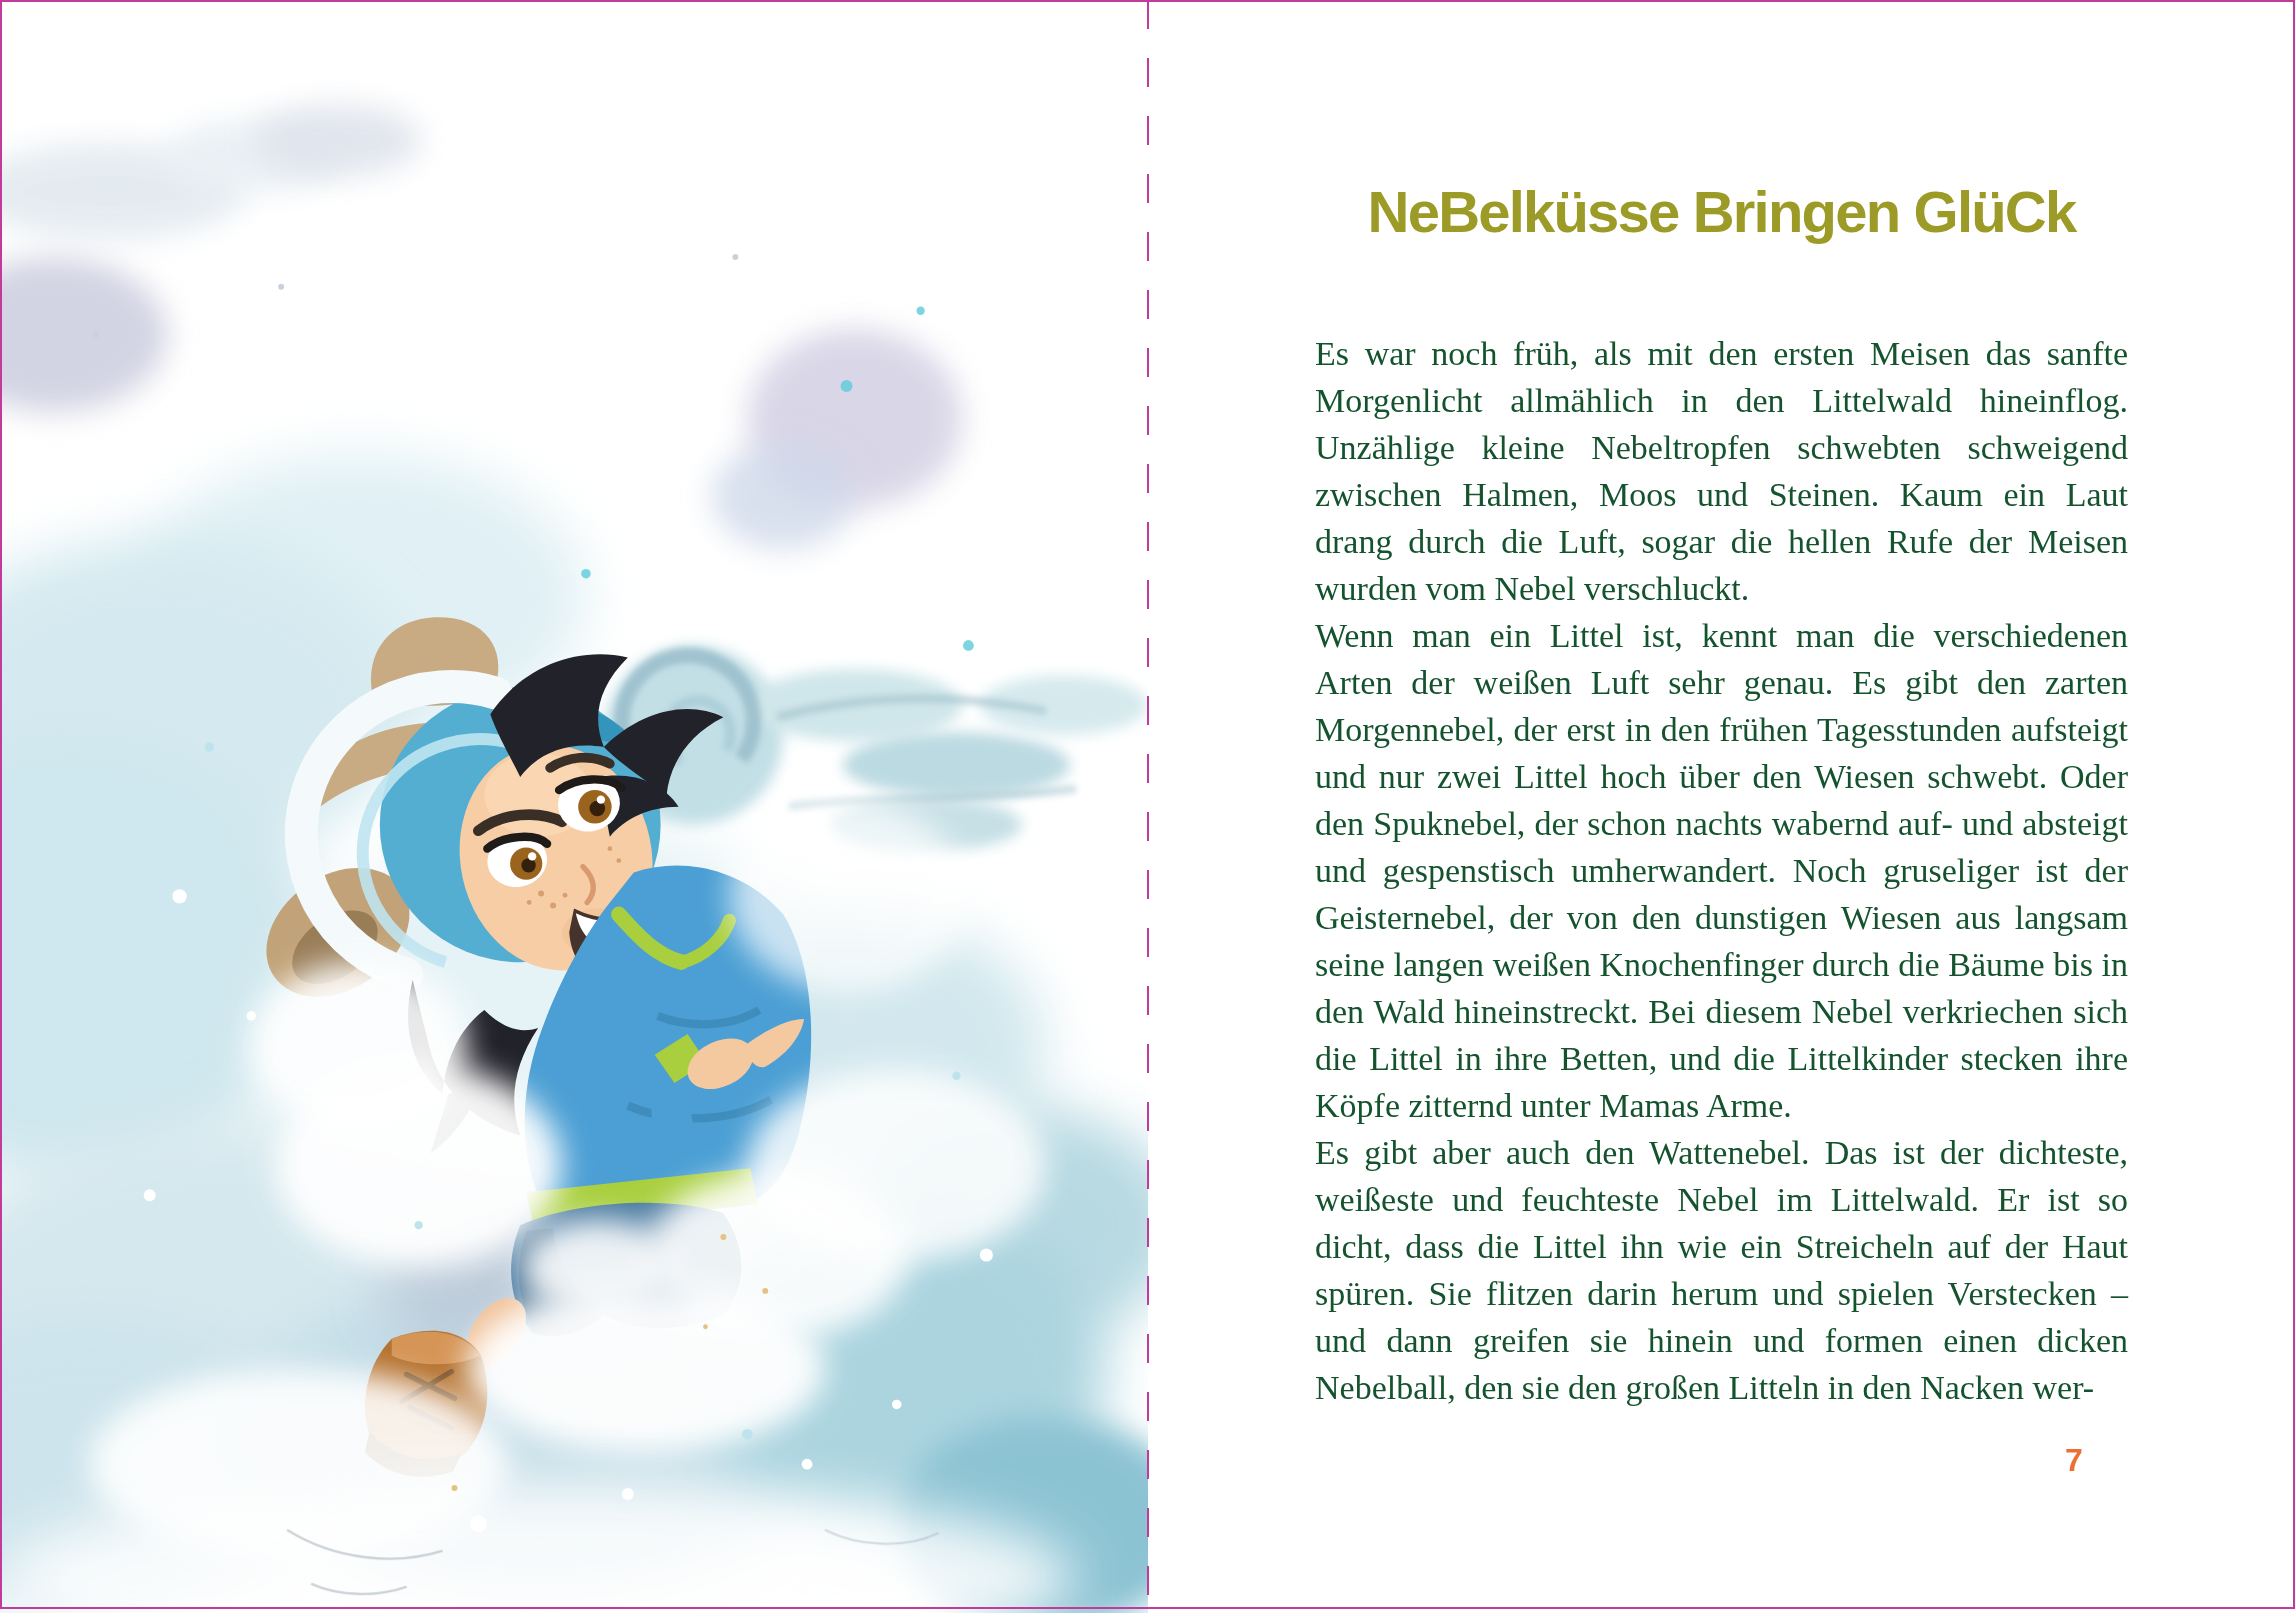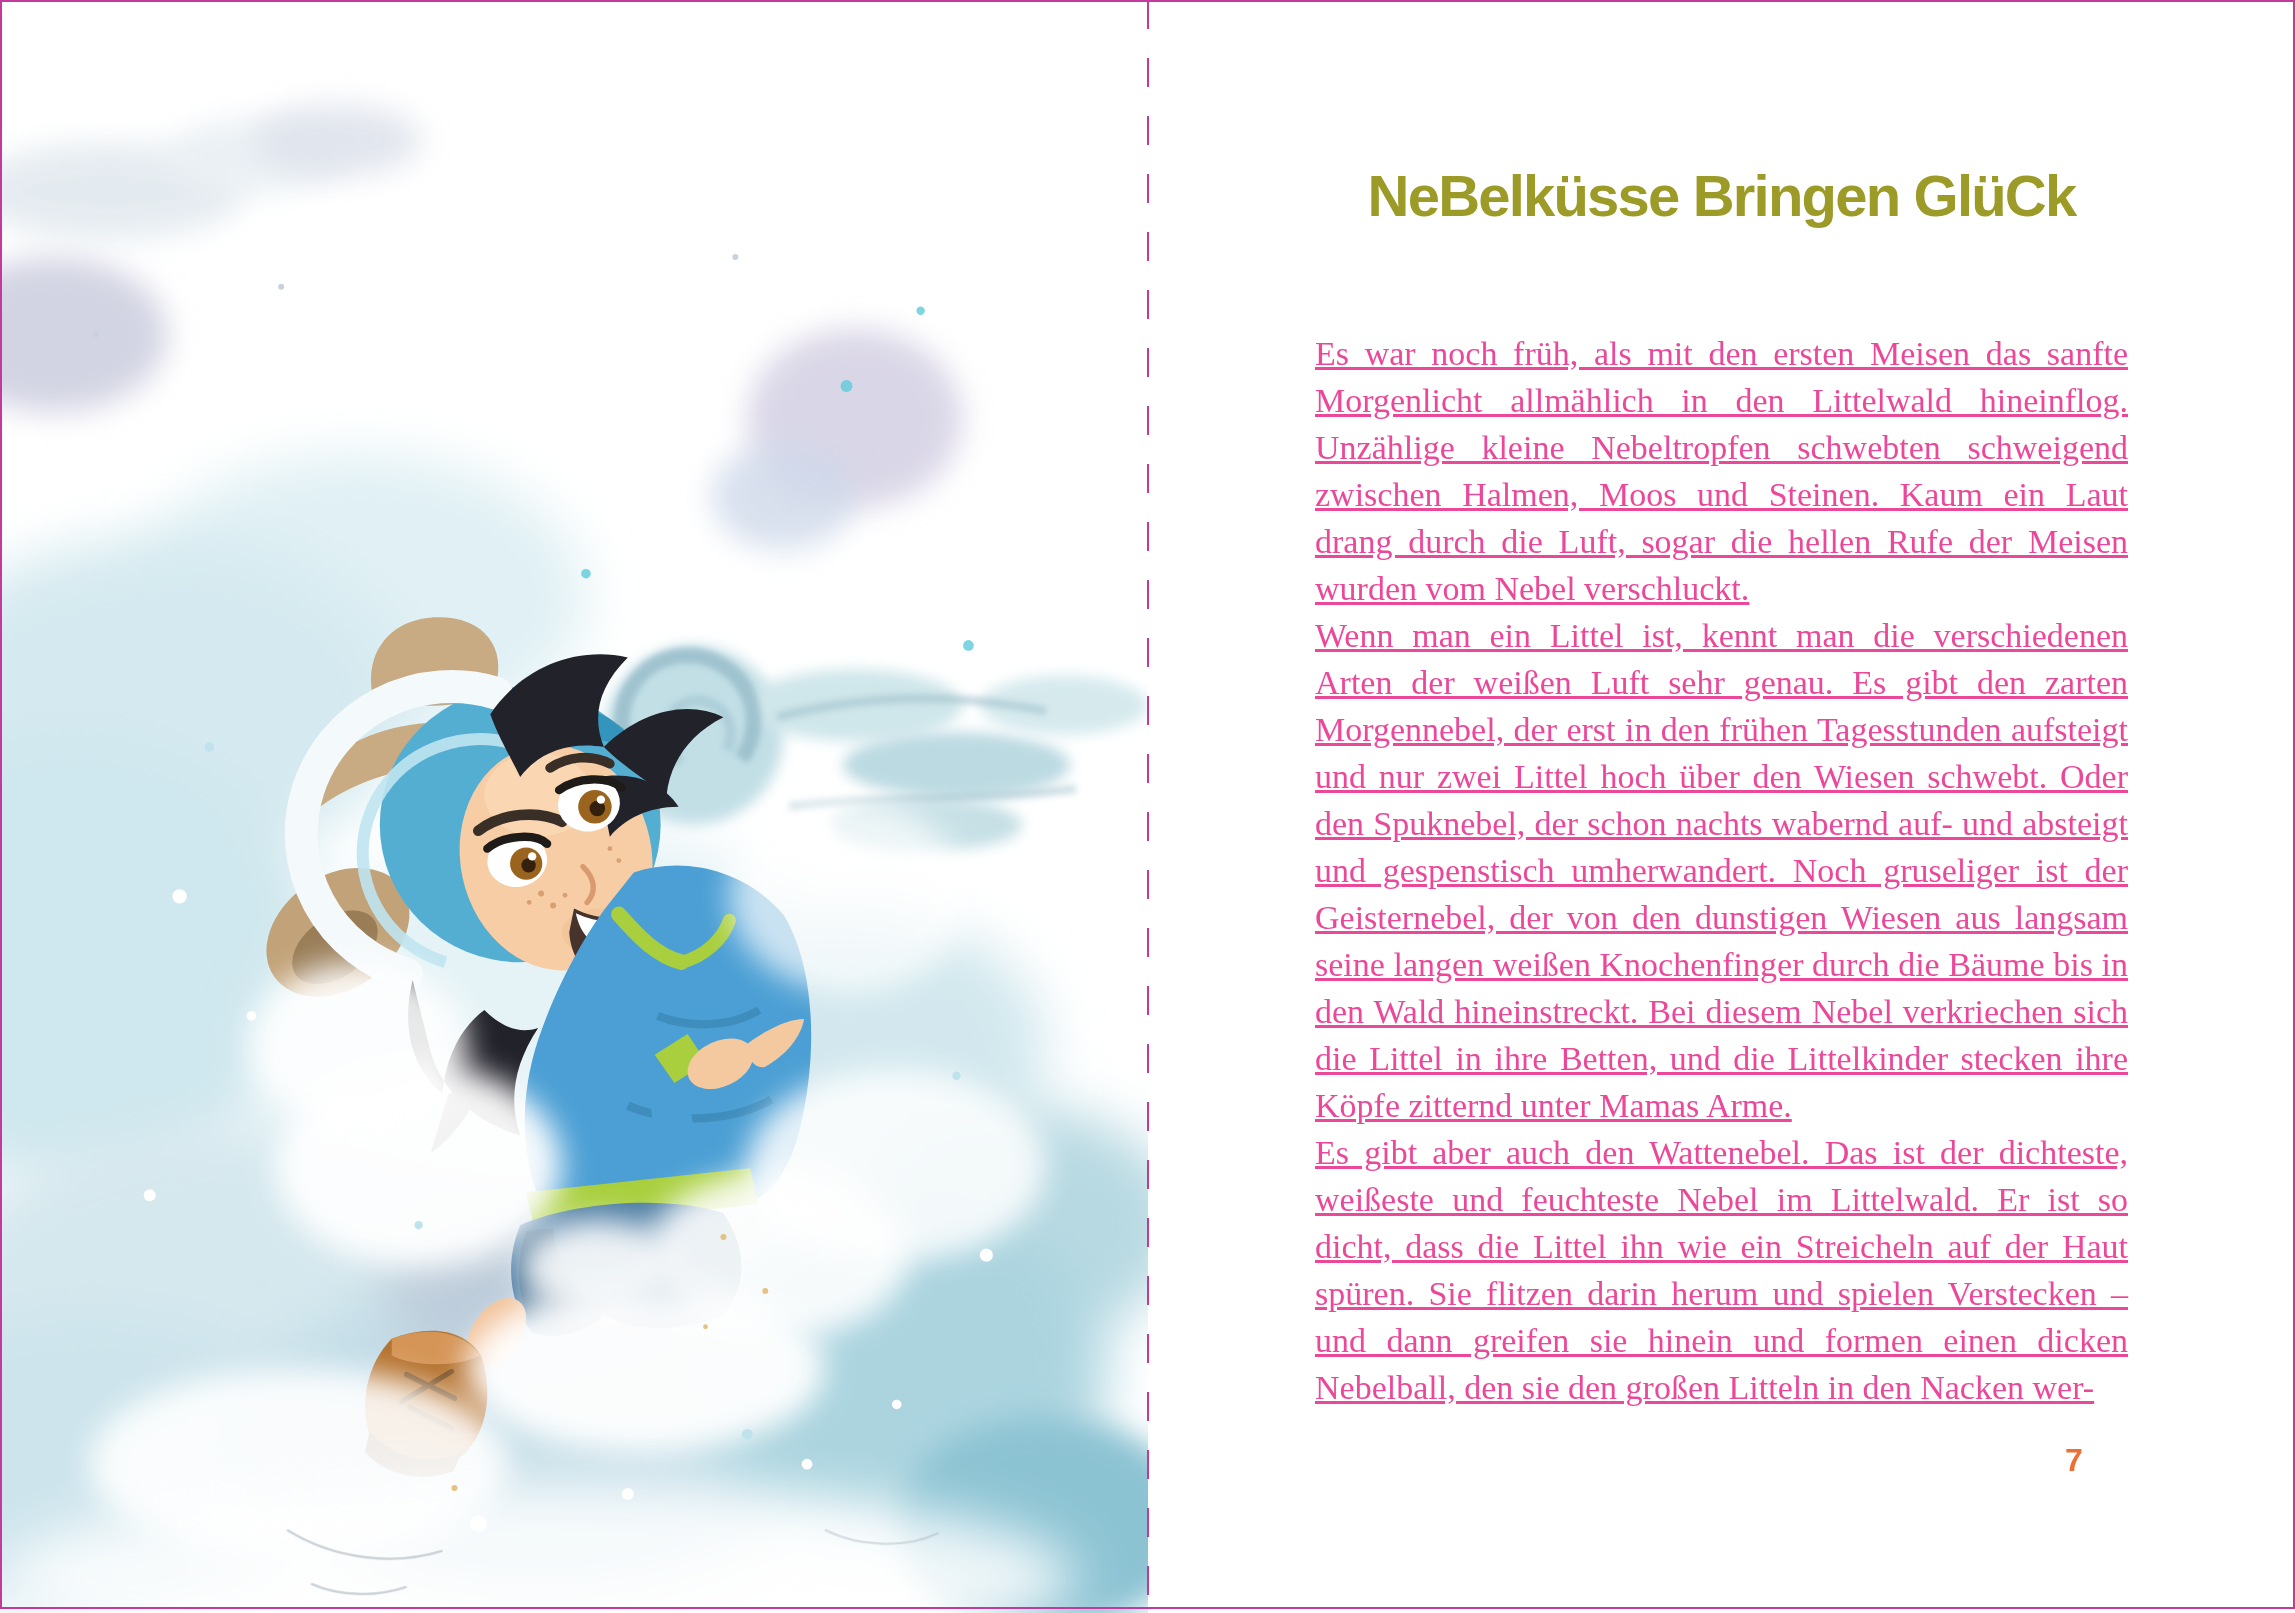--- a/index.html
+++ b/index.html
@@ -4,27 +4,27 @@
 <style>
   html,body{margin:0;padding:0;background:#ffffff;}
   body{width:2295px;height:1613px;position:relative;overflow:hidden;
        font-family:"Liberation Serif", serif;}
   .illus{position:absolute;left:0;top:0;}
   .spine{position:absolute;left:1147px;top:0;bottom:0;width:2.4px;
          background:repeating-linear-gradient(to bottom,#c23a9c 0 29px,transparent 29px 58px);
          z-index:5;}
   .frame{position:absolute;left:0;top:0;right:0;bottom:3.6px;border:2.4px solid #c23a9c;
          z-index:6;pointer-events:none;}
-  .chapter-title{position:absolute;left:1315px;top:166px;width:813px;margin:0;
+  .chapter-title{position:absolute;left:1315px;top:182px;width:813px;margin:0;
          font-family:"Liberation Sans", sans-serif;font-weight:bold;
          font-size:58px;line-height:1.05;letter-spacing:-1.8px;text-align:center;
          color:#9c9b27;z-index:3;}
   .body-text{position:absolute;left:1315px;top:330px;width:813px;z-index:3;
-         color:#ec4899;font-size:34px;line-height:47px;text-align:justify;
-         hyphens:auto;text-decoration:underline;-webkit-hyphens:auto;}
+         color:#14532d;font-size:34px;line-height:47px;text-align:justify;
+         hyphens:auto;-webkit-hyphens:auto;}
   .body-text p{margin:0;padding:0;}
   .page-number{position:absolute;left:2044px;top:1442px;width:60px;text-align:center;
          font-family:"Liberation Sans", sans-serif;font-weight:bold;
          font-size:32px;color:#ed7032;z-index:3;}
 </style>
 </head>
 <body>
 
 <svg class="illus" width="1148" height="1613" viewBox="0 0 1920 2699" role="img" aria-label="Watercolor illustration: a laughing child with black tousled hair, brown eyes and freckles, wearing a light-blue cap with a white band and long sand-colored tassels, a blue sweater with lime-green collar, cuff and hem, dark slate-blue shorts and a brown boot, leaping through soft white, pale-blue and lavender fog clouds with a swirling cloud trail behind the head">
   <defs>

